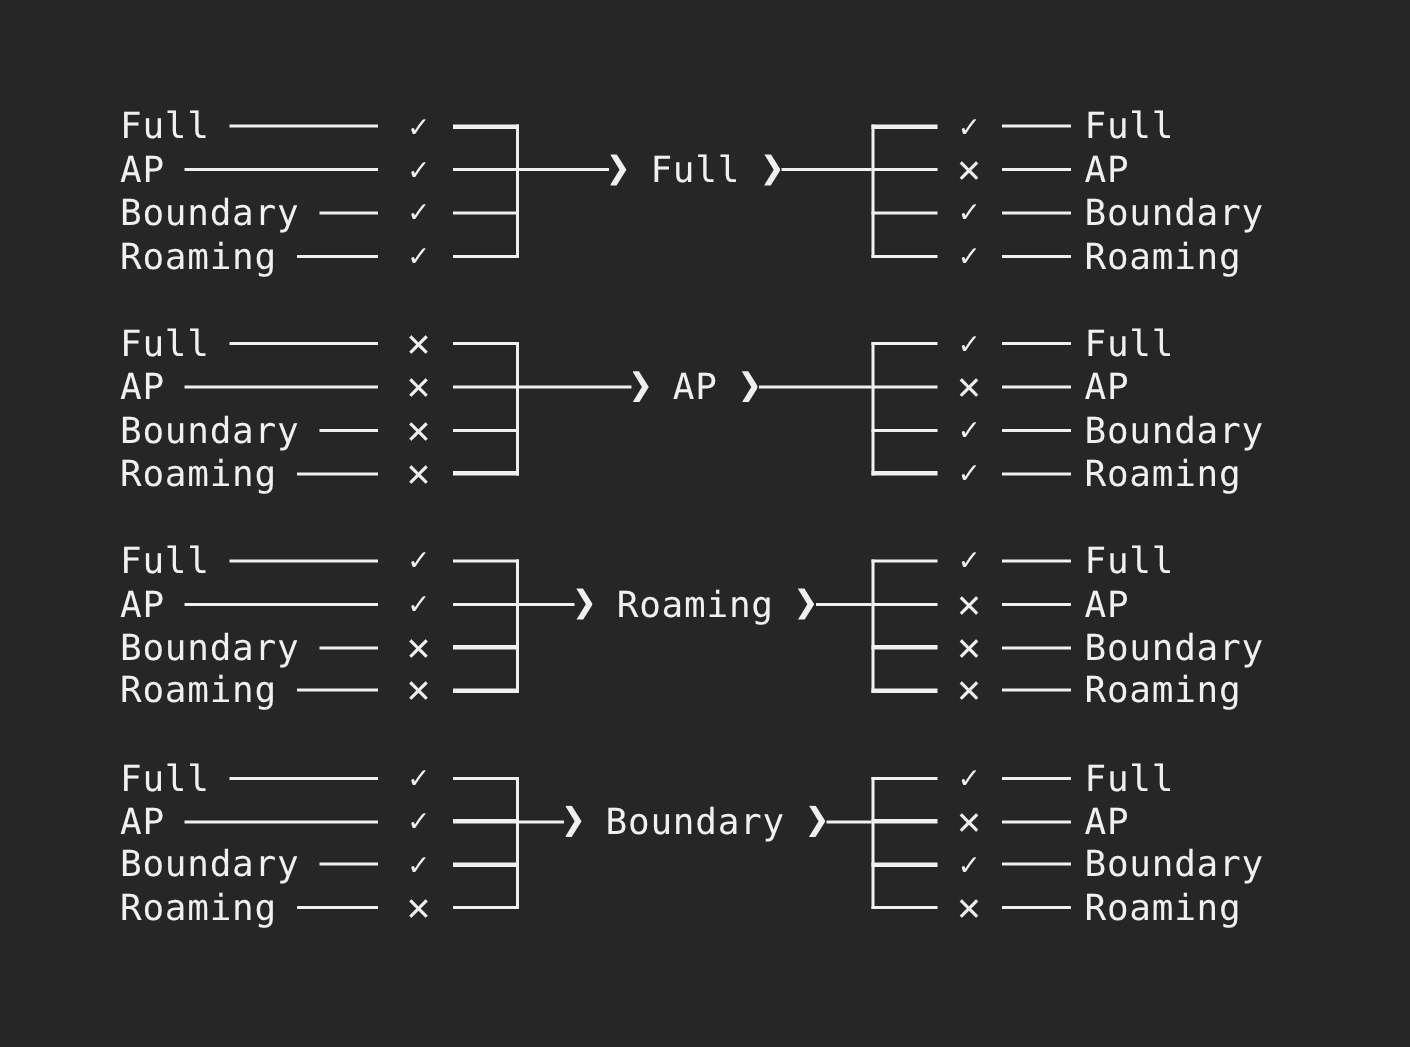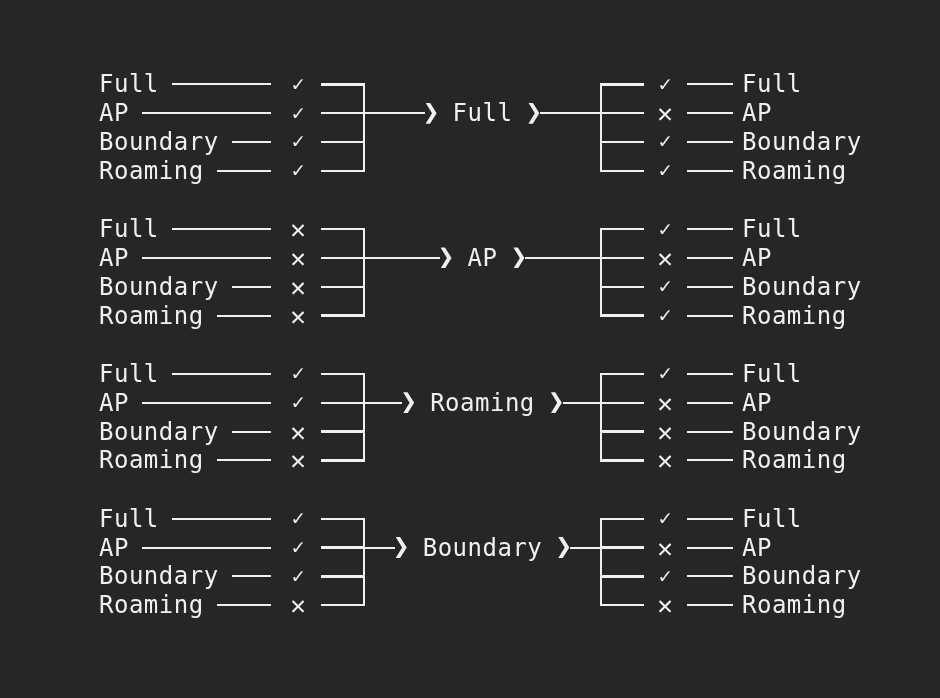--- a/index.html
+++ b/index.html
@@ -13,21 +13,21 @@
   body {
     width: 940px; height: 698px;
     font-family: "DejaVu Sans Mono", "Liberation Mono", monospace;
     color: var(--fg);
     position: relative;
     overflow: hidden;
   }
   .stage { position: absolute; inset: 0; background: var(--bg); }
   .diagram { position: absolute; left: 80px; top: 70px; width: 780px; }
 
-  .group { display: flex; height: 115.2px; margin-bottom: 29.6px; width: 770px; margin-left: 19px; }
+  .group { display: flex; height: 115.2px; margin-bottom: 29.6px; width: 770px; }
 
   .col { height: 100%; }
   .labels-left  { width: 216px; }
   .labels-right { width: 219px; }
 
   .row { height: var(--row); display: flex; align-items: center; }
   .lbl { font-size: 24px; line-height: 1; white-space: pre; letter-spacing: 0.5px; }
 
   .wire { height: 0; border-top: var(--stroke) solid var(--fg); }
   .grow { flex: 1; }

